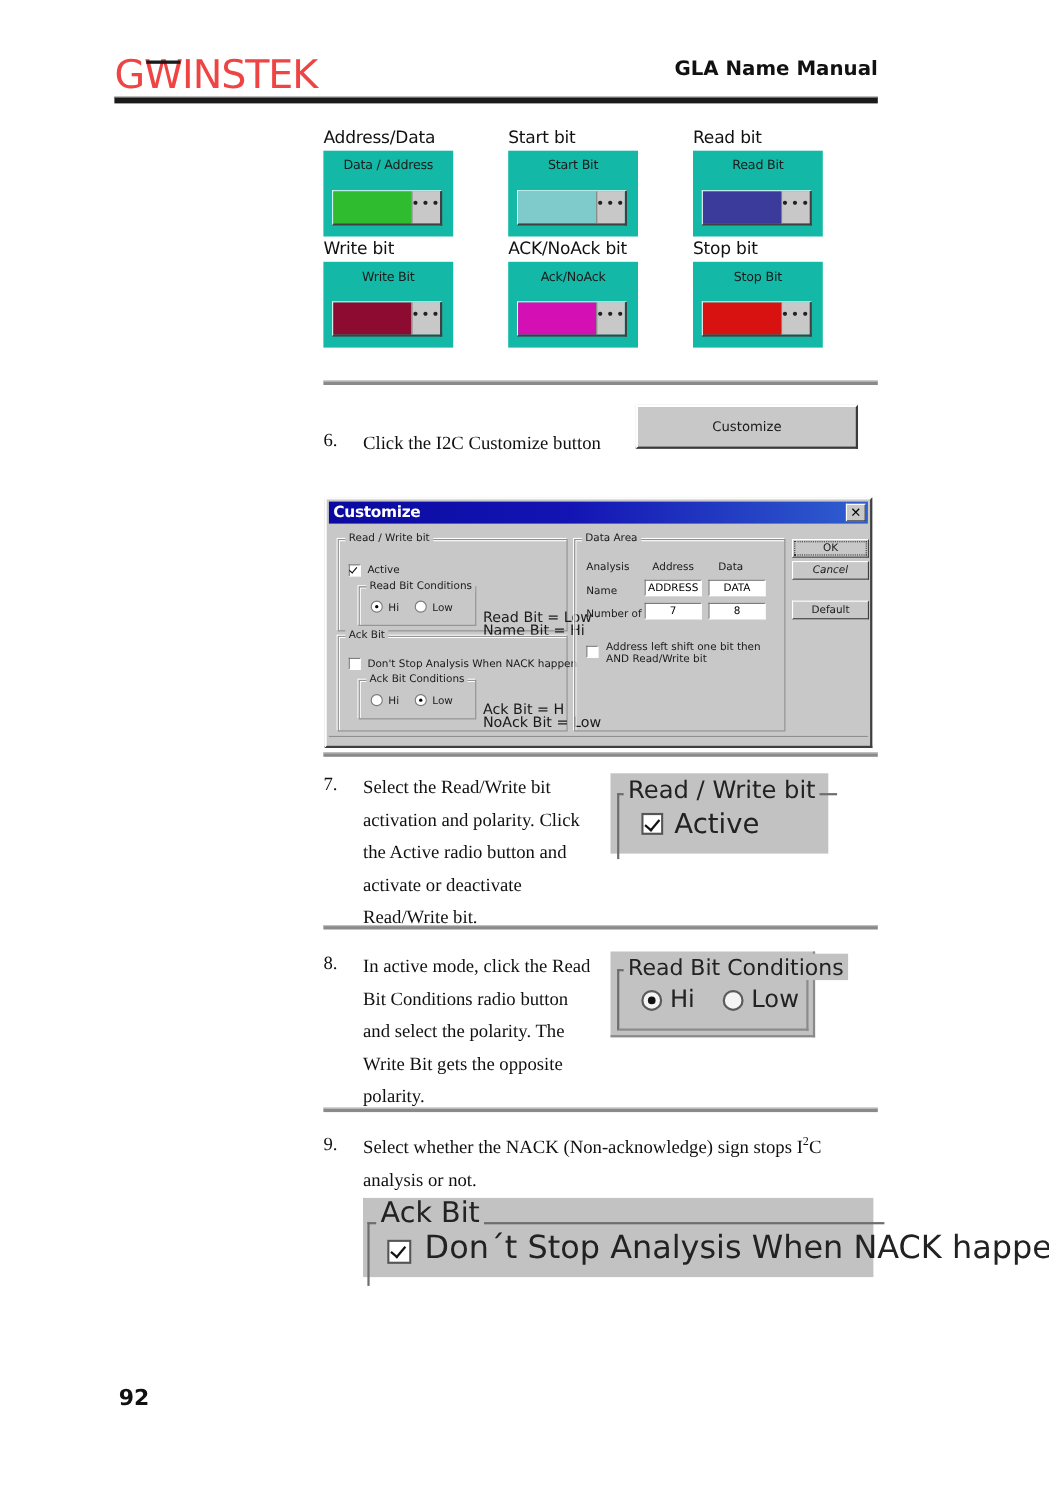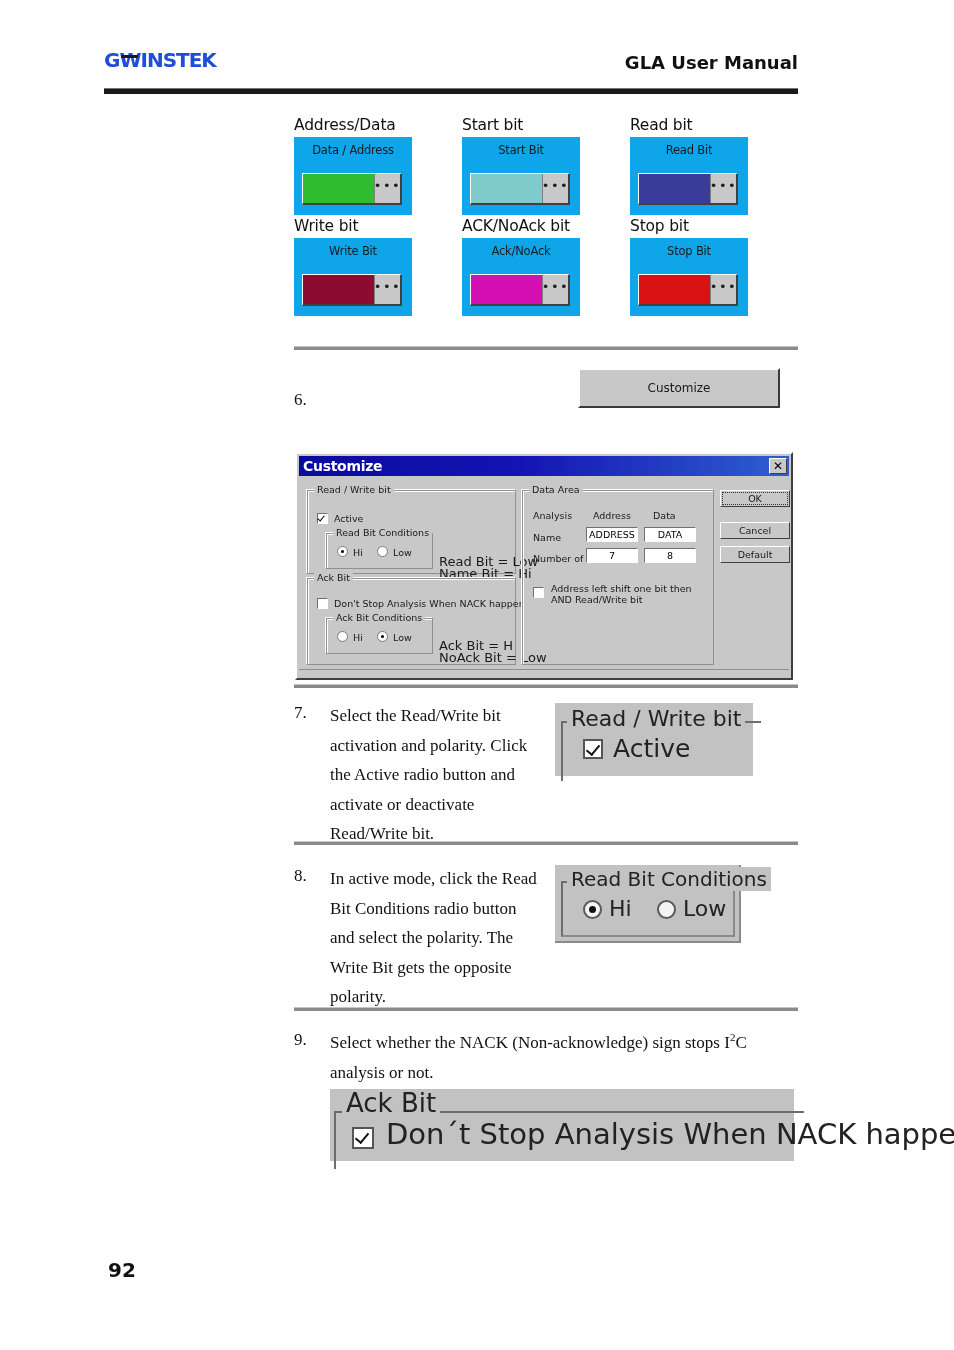--- a/index.html
+++ b/index.html
@@ -22,24 +22,24 @@
     left: 104px;
     top: 44px;
     width: 694px;
     height: 48px;
   }
   .brand-logo {
     position: absolute;
     left: 0;
     top: 4px;
     font-family: "DejaVu Sans", sans-serif;
-    font-weight: bold;
-    font-size: 20px;
+    font-weight: normal;
+    font-size: 36px;
     letter-spacing: -1px;
-    color: #1d4ed8;
+    color: #ef4444;
   }
   .brand-logo .gw-u {
     display: inline-block;
     position: relative;
   }
   .brand-logo .gw-u::after {
     content: "";
     position: absolute;
     left: 2px;
     right: 2px;
@@ -84,21 +84,21 @@
   .swatch-caption {
     font-family: "DejaVu Sans", sans-serif;
     font-size: 15.5px;
     color: #111;
     line-height: 22px;
     margin-bottom: 1px;
     letter-spacing: -0.2px;
   }
   .win-panel {
     width: 118px;
-    background: #0ea5e9;
+    background: #14b8a6;
     padding: 6px 0 0 0;
     position: relative;
     height: 78px;
     box-sizing: border-box;
   }
   .win-panel-title {
     font-family: "DejaVu Sans", sans-serif;
     font-size: 11.5px;
     color: #1b1b1b;
     text-align: center;
@@ -442,21 +442,21 @@
     font-size: 11px;
     vertical-align: super;
     line-height: 0;
   }
 </style>
 </head>
 <body>
 
 <div id="page-header">
   <div class="brand-logo"><span>G</span><span class="gw-u">W</span><span>INSTEK</span></div>
-  <div class="header-title">GLA User Manual</div>
+  <div class="header-title">GLA Name Manual</div>
 </div>
 <div id="header-rule"></div>
 
 <div id="swatch-section">
 
   <div class="swatch-row">
     <div class="swatch-cell">
       <div class="swatch-caption">Address/Data</div>
       <div class="win-panel">
         <div class="win-panel-title">Data / Address</div>
@@ -521,20 +521,21 @@
     </div>
   </div>
 
 </div>
 
 <div class="sec-rule" style="top:346px"></div>
 
 <div class="step">
   <div class="step-num" style="left:294px; top:390px">6.</div>
   <div class="step-text step-text-wide" style="left:330px; top:388px">
+    <div>Click the I2C Customize button</div>
   </div>
 </div>
 <div id="customize-button">Customize</div>
 
 <div id="customize-dialog">
   <div class="titlebar">
     <div class="titlebar-text">Customize</div>
     <div class="titlebar-close">✕</div>
   </div>
 
@@ -588,21 +589,21 @@
       <div class="lbl" style="left:10px; top:62px;">Number of Bit</div>
       <div class="txtbox" style="left:63px; top:57px; width:52px;">7</div>
       <div class="txtbox" style="left:121px; top:57px; width:52px;">8</div>
 
       <div class="cb" style="left:10px; top:96px;"></div>
       <div class="lbl" style="left:28px; top:92px;text-align:center;">Address left shift one bit then</div>
       <div class="lbl" style="left:28px; top:103px;">AND Read/Write bit</div>
     </div>
 
     <div class="dlg-btn default-focus" style="left:423px; top:14px;">OK</div>
-    <div class="dlg-btn" style="left:423px; top:46px;">Cancel</div>
+    <div class="dlg-btn" style="left:423px; top:34px;font-style:italic;">Cancel</div>
     <div class="dlg-btn" style="left:423px; top:70px;">Default</div>
 
     <div class="dialog-bottom-strip"></div>
   </div>
 </div>
 
 <div class="sec-rule" style="top:684px"></div>
 
 <div class="step">
   <div class="step-num" style="left:294px; top:703px">7.</div>

